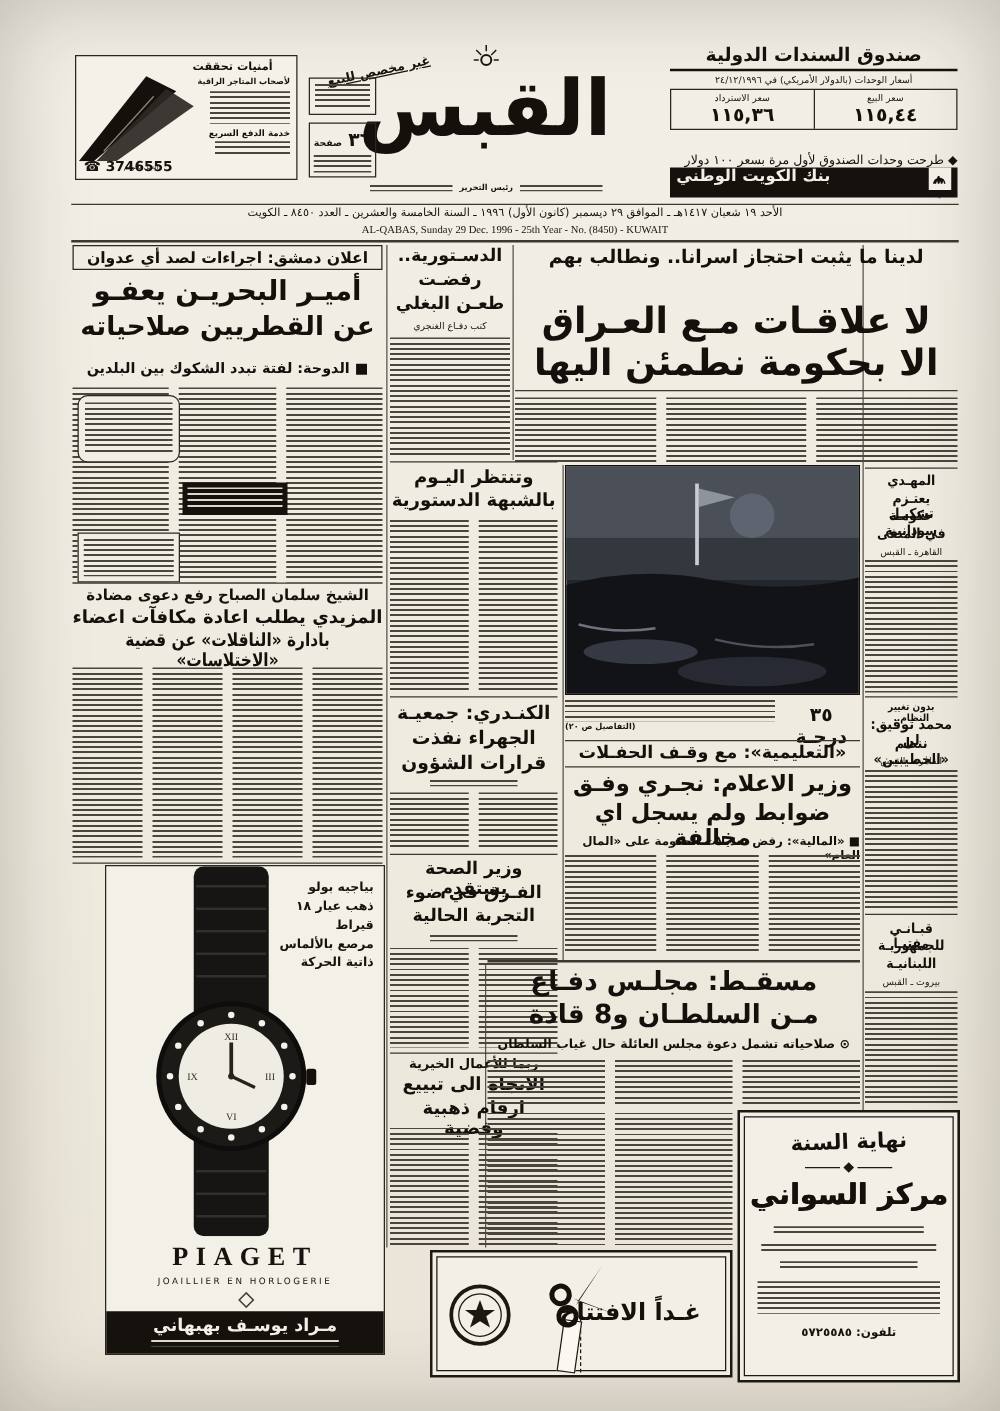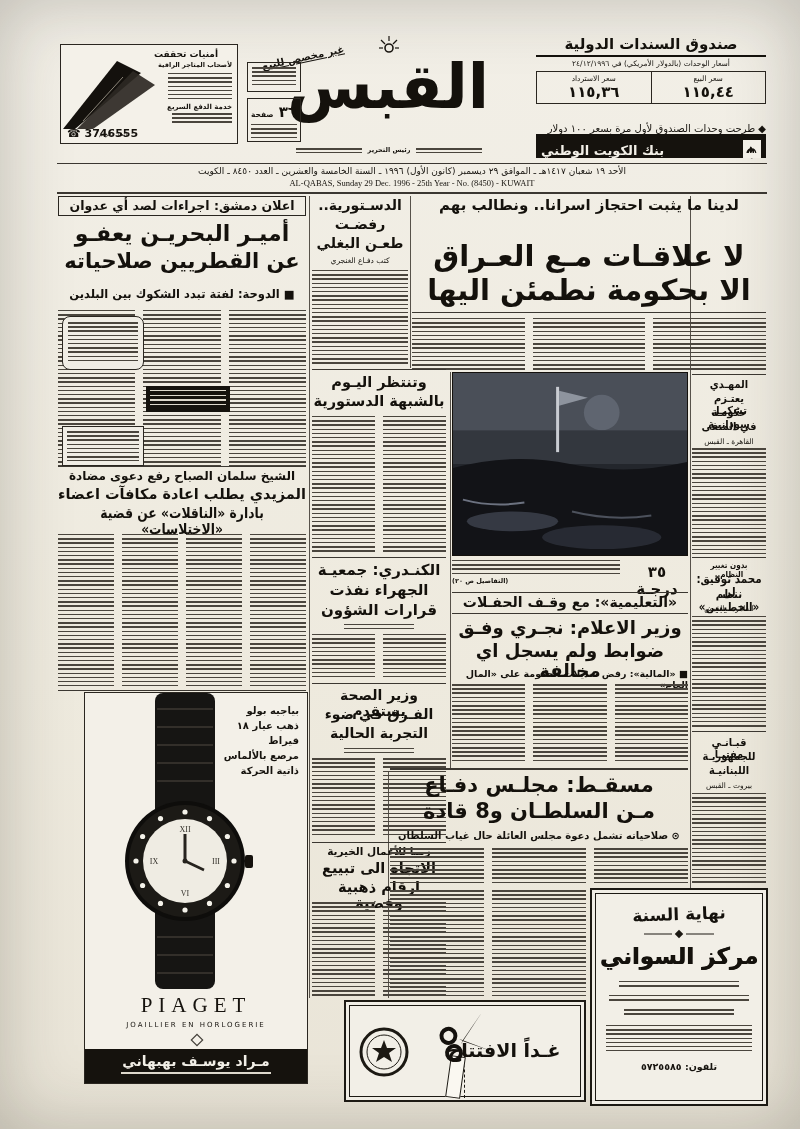--- a/index.html
+++ b/index.html
@@ -84,21 +84,21 @@
         <div style="font-size:7.5px">سعر البيع</div>
         <div class="k" style="font-size:15px">١١٥,٤٤</div>
       </div>
       <div class="c" style="flex:1;padding:2px">
         <div style="font-size:7.5px">سعر الاسترداد</div>
         <div class="k" style="font-size:15px">١١٥,٣٦</div>
       </div>
     </div>
     <div class="r" style="font-size:10px;margin-top:17px;line-height:1.5">◆ طرحت وحدات الصندوق لأول مرة بسعر ١٠٠ دولار أمريكي للوحدة</div>
     <div class="r" style="font-size:7px">◆ في ٢٣/٤/١٩٩٥</div>
-    <div style="position:absolute;left:0;bottom:0;width:100%;height:24px;background:#15120d;display:flex;align-items:flex-end;justify-content:space-between;padding:0 5px">
+    <div style="position:absolute;left:0;bottom:0;width:100%;height:24px;background:#15120d;display:flex;align-items:flex-start;justify-content:space-between;padding:0 5px">
       <span style="background:#f2efe7;width:18px;height:18px;display:inline-flex;align-items:center;justify-content:center">
         <svg width="16" height="16" viewBox="0 0 20 20">
           <path fill="#15120d" d="M3 15c.5-3 2-5 4-5.5l1-2.5 1.5.5.5 1.5c3 0 5 2 5.5 6h-1.5l-.7-3-1 3h-1.5l-.4-2.5-1.2 2.5H7.7l-.5-3-1.2 3z"></path>
         </svg>
       </span>
       <span class="k" style="color:#f2efe7;font-size:13px">بنك الكويت الوطني</span>
     </div>
   </div>
 
   <div class="hrule" style="left:57px;top:163px;width:710px"></div>
@@ -307,21 +307,21 @@
       <line x1="100" y1="168" x2="100" y2="141" stroke="#26231e" stroke-width="3"></line>
       <line x1="100" y1="168" x2="119" y2="177" stroke="#26231e" stroke-width="2.5"></line>
       <circle cx="100" cy="168" r="2.5" fill="#26231e"></circle>
     </svg>
     <div class="abs r" style="right:8px;top:10px;width:88px;font-size:10px;font-weight:bold;line-height:15px">
       <div>بياجيه بولو</div>
       <div>ذهب عيار ١٨ قيراط</div>
       <div>مرصع بالألماس</div>
       <div>ذاتية الحركة</div>
     </div>
-    <div class="abs c ltr serif" style="left:0;top:300px;width:100%;font-size:21px;letter-spacing:6px;font-weight:normal">PIAGET</div>
+    <div class="abs c ltr serif" style="left:0;top:300px;width:100%;font-size:21px;letter-spacing:6px;font-weight:bold">PIAGET</div>
     <div class="abs c ltr" style="left:0;top:328px;width:100%;font-size:7px;letter-spacing:2px">JOAILLIER EN HORLOGERIE</div>
     <svg class="abs" style="left:105px;top:340px" width="14" height="14" viewBox="0 0 14 14">
       <rect x="3" y="3" width="8" height="8" transform="rotate(45 7 7)" fill="none" stroke="#44403a" stroke-width="1.2"></rect>
     </svg>
     <div class="abs" style="left:0;bottom:0;width:100%;height:34px;background:#15120d;text-align:center;padding-top:4px">
       <div class="k" style="color:#f2efe7;font-size:14px">مـراد يوسـف بهبهاني</div>
       <div class="greek-light" style="width:150px;height:5px;margin:3px auto 0"></div>
     </div>
   </div>
 

